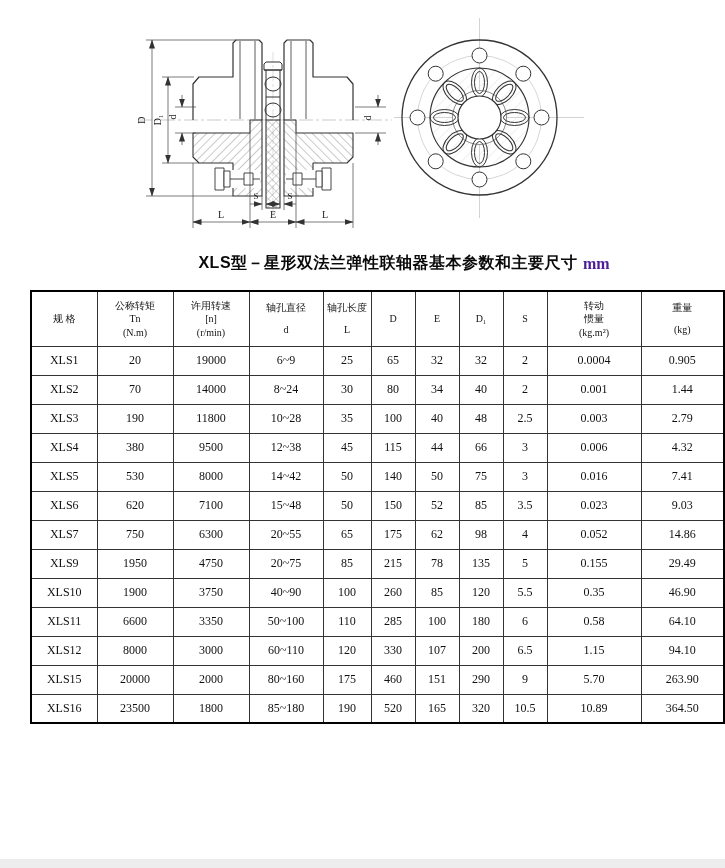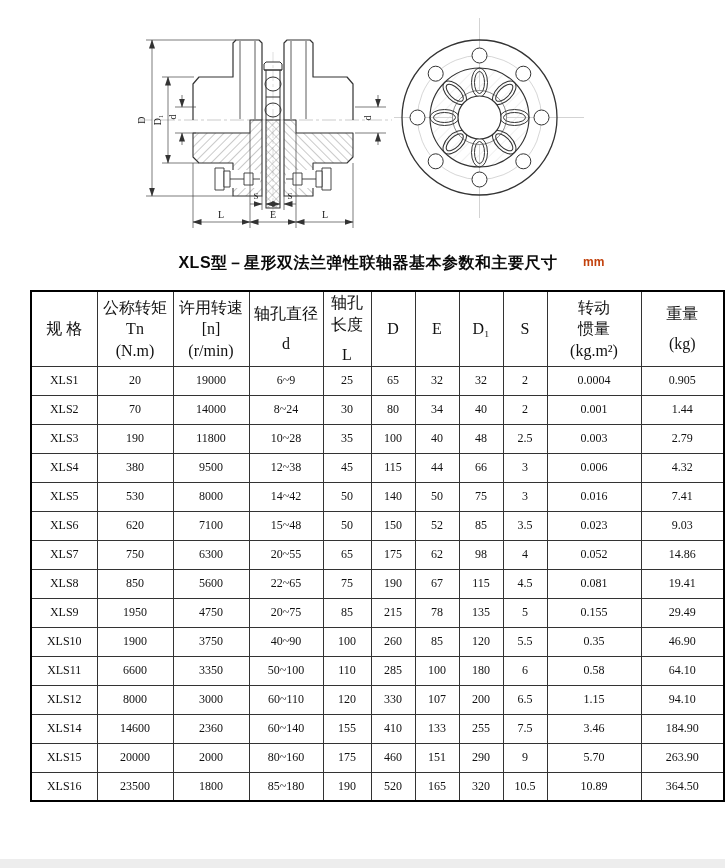--- a/index.html
+++ b/index.html
@@ -1,33 +1,33 @@
 <!DOCTYPE html>
 <html><head>
 <meta charset="utf-8">
 <style>
   html,body{margin:0;padding:0;}
   body{background:#fff;}
   .page{position:relative;width:725px;height:868px;background:#ffffff;overflow:hidden;
         font-family:"Liberation Serif","DejaVu Serif",serif;color:#111;}
   .drawing{position:absolute;top:0;left:0;}
-  .title-row{position:absolute;top:253px;left:0;width:644px;height:24px;}
+  .title-row{position:absolute;top:253px;left:0;width:644px;height:24px;padding-left:20px;}
   .doc-title{display:block;text-align:center;width:560px;margin-left:88px;
         font-family:"Liberation Sans","DejaVu Sans",sans-serif;
         font-size:16px;font-weight:bold;letter-spacing:.5px;color:#0a0a0a;white-space:nowrap;}
   .unit-label{position:absolute;left:583px;top:2px;
-        font-family:Liberation Sans, sans-serif;
-        font-size:12px;font-weight:bold;color:#c2410c;}
+        font-family:Liberation Serif, serif;
+        font-size:16px;font-weight:bold;color:#4c1d95;}
   .table-wrap{position:absolute;top:290px;left:30px;}
   table.spec-table{border-collapse:collapse;table-layout:fixed;border:2px solid #000;}
   .spec-table th,.spec-table td{border:1px solid #333;text-align:center;vertical-align:middle;
         padding:0;font-weight:normal;overflow:hidden;}
   .spec-table thead tr{height:55px;}
   .spec-table tbody tr{height:29px;}
-  .spec-table th{font-size:16px;line-height:1.35;color:#111;text-align:center;}
+  .spec-table th{font-size:10px;line-height:1.35;color:#111;text-align:center;}
   .spec-table td{font-size:12px;color:#111;}
   .spec-table th.gap2 div+div{margin-top:9px;}
   .bottom-strip{position:absolute;left:0;bottom:0;width:725px;height:9px;background:#ededed;}
 </style>
 </head>
 <body>
 
 <div class="page">
 
   <svg class="drawing" width="725" height="248" viewBox="0 0 725 248">
@@ -331,33 +331,20 @@
             <td>20~55</td>
             <td>65</td>
             <td>175</td>
             <td>62</td>
             <td>98</td>
             <td>4</td>
             <td>0.052</td>
             <td>14.86</td>
           </tr>
           <tr>
-            <td>XLS8</td>
-            <td>850</td>
-            <td>5600</td>
-            <td>22~65</td>
-            <td>75</td>
-            <td>190</td>
-            <td>67</td>
-            <td>115</td>
-            <td>4.5</td>
-            <td>0.081</td>
-            <td>19.41</td>
-          </tr>
-          <tr>
             <td>XLS9</td>
             <td>1950</td>
             <td>4750</td>
             <td>20~75</td>
             <td>85</td>
             <td>215</td>
             <td>78</td>
             <td>135</td>
             <td>5</td>
             <td>0.155</td>
@@ -396,33 +383,20 @@
             <td>60~110</td>
             <td>120</td>
             <td>330</td>
             <td>107</td>
             <td>200</td>
             <td>6.5</td>
             <td>1.15</td>
             <td>94.10</td>
           </tr>
           <tr>
-            <td>XLS14</td>
-            <td>14600</td>
-            <td>2360</td>
-            <td>60~140</td>
-            <td>155</td>
-            <td>410</td>
-            <td>133</td>
-            <td>255</td>
-            <td>7.5</td>
-            <td>3.46</td>
-            <td>184.90</td>
-          </tr>
-          <tr>
             <td>XLS15</td>
             <td>20000</td>
             <td>2000</td>
             <td>80~160</td>
             <td>175</td>
             <td>460</td>
             <td>151</td>
             <td>290</td>
             <td>9</td>
             <td>5.70</td>

